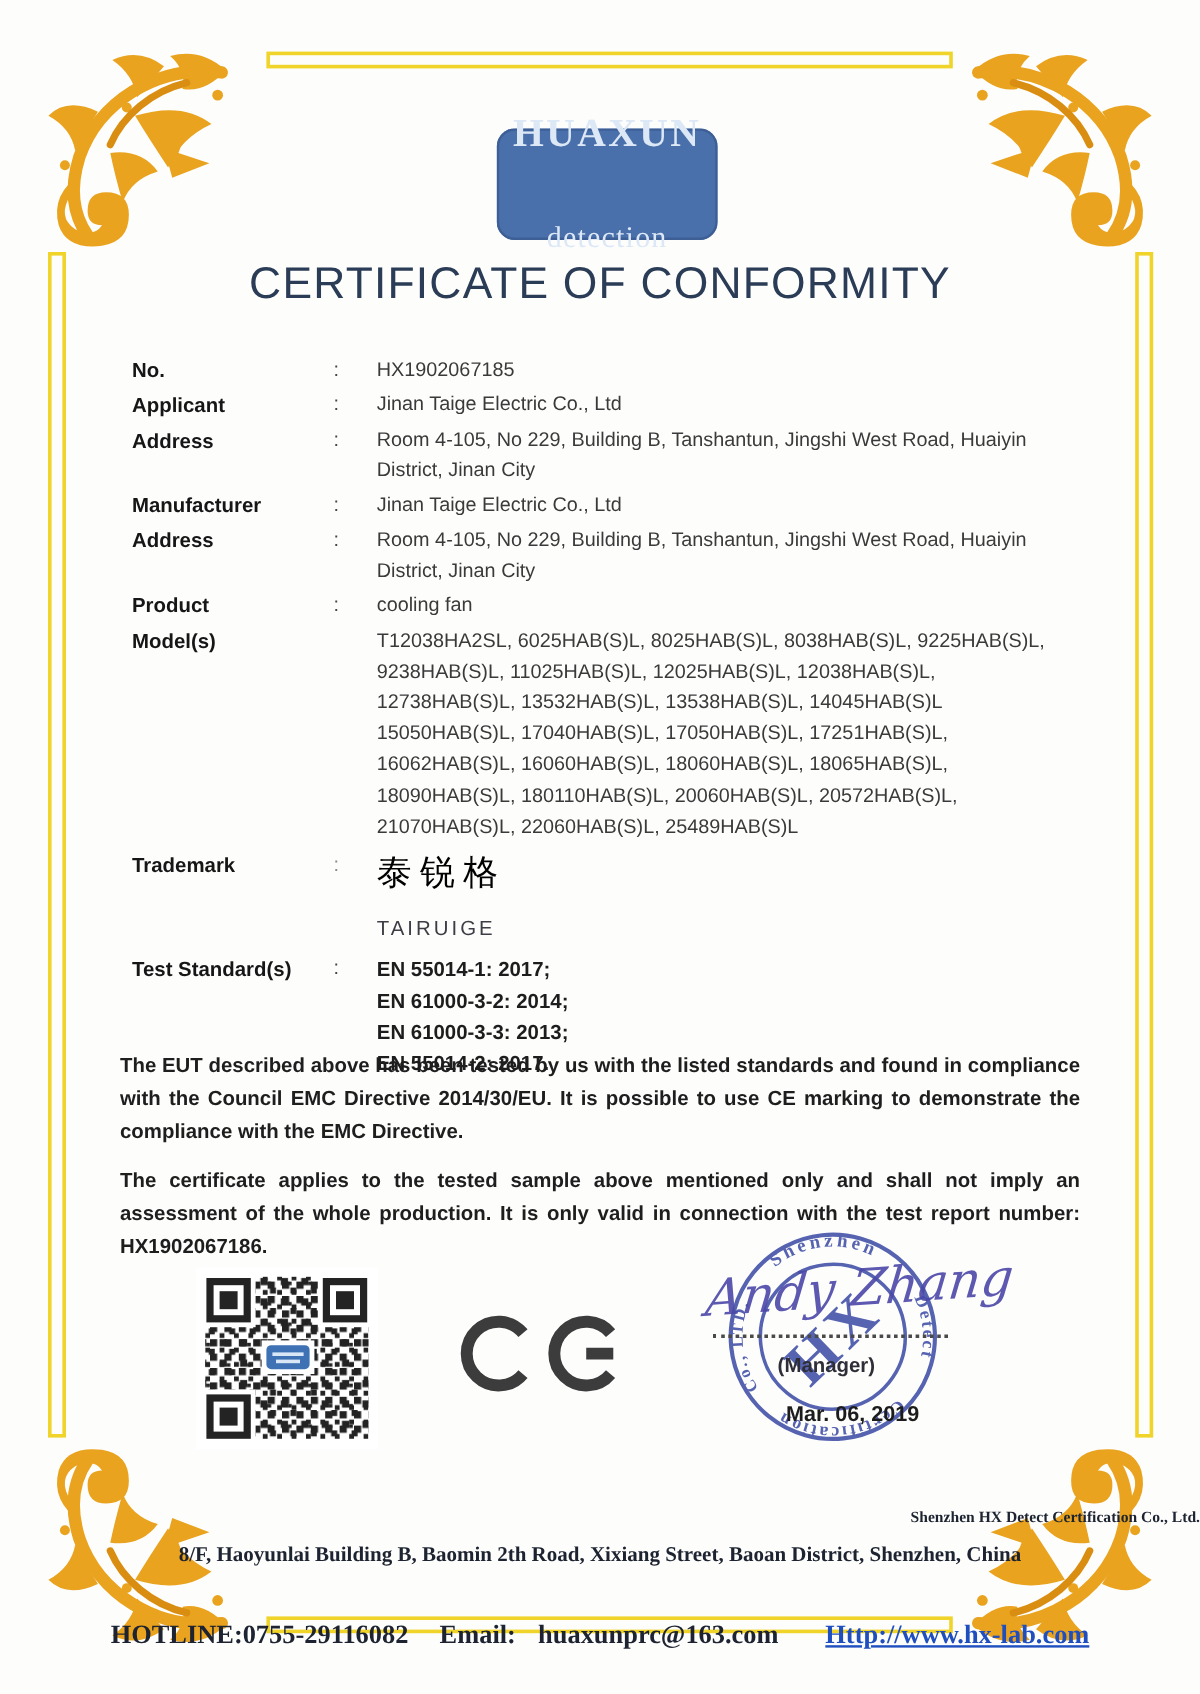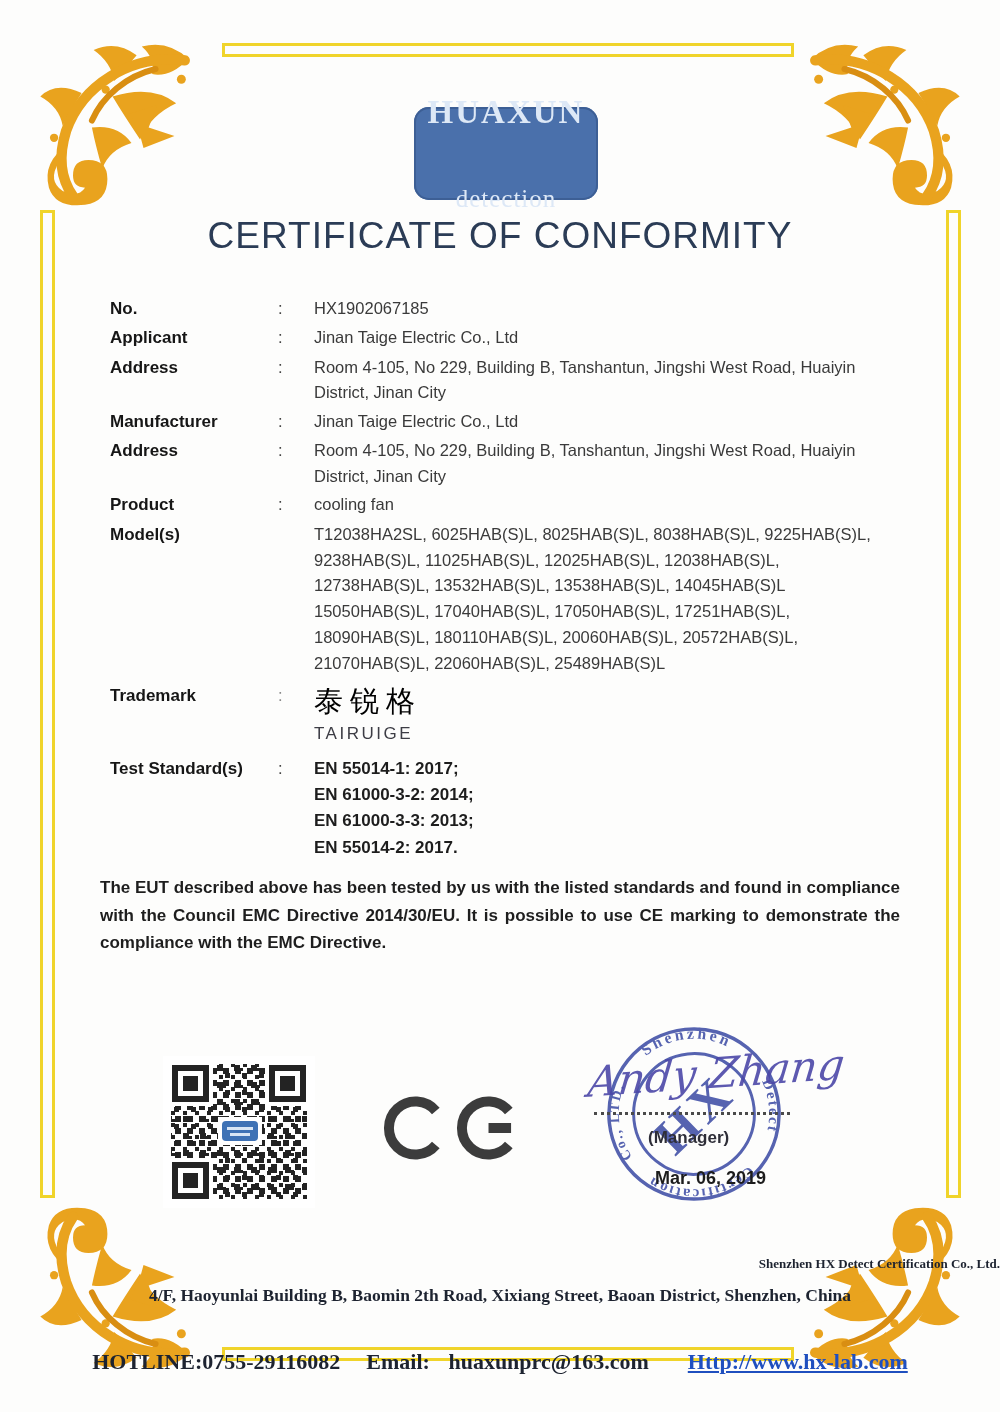--- a/index.html
+++ b/index.html
@@ -31,21 +31,21 @@
          font-size:37px;color:#2b3c56;letter-spacing:1px;font-weight:400;}
 
   
   .fields{position:absolute;left:110px;top:296px;width:782px;font-size:16.5px;color:#383838;}
   .frow{display:grid;grid-template-columns:168px 36px 1fr;line-height:1.55;margin-bottom:3px;}
   .flabel{font-weight:700;color:#161616;font-size:17px;}
   .fcolon{color:#444;text-align:left;}
   .fvalue{color:#3a3a3a;}
   .models-line{line-height:1.57;}
   .tm-cn{font-family:"DejaVu Serif",serif;font-size:29px;color:#000000;letter-spacing:7px;line-height:1.25;}
-  .tm-latin{font-size:17px;color:#3d3d45;letter-spacing:2.5px;margin-top:2px;}
+  .tm-latin{font-size:17px;color:#3d3d45;letter-spacing:2.5px;margin-top:16px;}
   .std-line{font-weight:700;color:#1d1d1d;font-size:17px;line-height:1.55;}
 
   
   .para{position:absolute;left:100px;width:800px;font-weight:700;font-size:17px;
         line-height:1.62;color:#1e1e1e;text-align:justify;}
   .para1{top:874px;}
   .para2{top:970px;}
 
   
   .qr{position:absolute;left:163px;top:1056px;width:152px;height:152px;}
@@ -151,20 +151,21 @@
     </div>
 
     <div class="frow">
       <div class="flabel">Model(s)</div>
       <div class="fcolon"></div>
       <div class="fvalue">
         <div class="models-line">T12038HA2SL, 6025HAB(S)L, 8025HAB(S)L, 8038HAB(S)L, 9225HAB(S)L,</div>
         <div class="models-line">9238HAB(S)L, 11025HAB(S)L, 12025HAB(S)L, 12038HAB(S)L,</div>
         <div class="models-line">12738HAB(S)L, 13532HAB(S)L, 13538HAB(S)L, 14045HAB(S)L</div>
         <div class="models-line">15050HAB(S)L, 17040HAB(S)L, 17050HAB(S)L, 17251HAB(S)L,</div>
+        <div class="models-line">16062HAB(S)L, 16060HAB(S)L, 18060HAB(S)L, 18065HAB(S)L,</div>
         <div class="models-line">18090HAB(S)L, 180110HAB(S)L, 20060HAB(S)L, 20572HAB(S)L,</div>
         <div class="models-line">21070HAB(S)L, 22060HAB(S)L, 25489HAB(S)L</div>
       </div>
     </div>
 
     <div class="frow" style="margin-top:6px;">
       <div class="flabel">Trademark</div>
       <div class="fcolon" style="color:#8a8a8a;">:</div>
       <div class="fvalue">
         <div class="tm-cn">泰锐格</div>
@@ -178,20 +179,21 @@
       <div class="fvalue">
         <div class="std-line">EN 55014-1: 2017;</div>
         <div class="std-line">EN 61000-3-2: 2014;</div>
         <div class="std-line">EN 61000-3-3: 2013;</div>
         <div class="std-line">EN 55014-2: 2017.</div>
       </div>
     </div>
   </div>
 
   <div class="para para1">The EUT described above has been tested by us with the listed standards and found in compliance with the Council EMC Directive 2014/30/EU. It is possible to use CE marking to demonstrate the compliance with the EMC Directive.</div>
+  <div class="para para2">The certificate applies to the tested sample above mentioned only and shall not imply an assessment of the whole production. It is only valid in connection with the test report number: HX1902067186.</div>
 
   <svg class="qr" viewBox="0 0 152 152">
     <defs>
       <pattern id="qp1" width="12" height="12" patternUnits="userSpaceOnUse">
         <rect x="0" y="0" width="6" height="6" fill="#232323"></rect>
         <rect x="8" y="7" width="4" height="4" fill="#232323"></rect>
       </pattern>
       <pattern id="qp2" width="17" height="17" patternUnits="userSpaceOnUse">
         <rect x="3" y="9" width="6" height="6" fill="#232323"></rect>
         <rect x="11" y="0" width="5" height="5" fill="#232323"></rect>
@@ -246,18 +248,18 @@
       <text x="95" y="113" font-size="52" letter-spacing="5" text-anchor="middle" transform="rotate(-38 95 95)">HX</text>
     </g>
   </svg>
 
   <div class="signature">Andy Zhang</div>
   <div class="dotline"></div>
   <div class="manager">(Manager)</div>
   <div class="issue-date">Mar. 06, 2019</div>
 
   <div class="footer footer1">Shenzhen HX Detect Certification Co., Ltd.</div>
-  <div class="footer footer2">4/F, Haoyunlai Building B, Baomin 2th Road, Xixiang Street, Baoan District, Shenzhen, China</div>
+  <div class="footer footer2">8/F, Haoyunlai Building B, Baomin 2th Road, Xixiang Street, Baoan District, Shenzhen, China</div>
   <div class="footer footer3">
     <span>HOTLINE:0755-29116082</span><span><b>Email:</b> <span>huaxunprc@163.com</span></span><span class="weblink">Http://www.hx-lab.com</span>
   </div>
 
 </div>
 
 </body></html>

